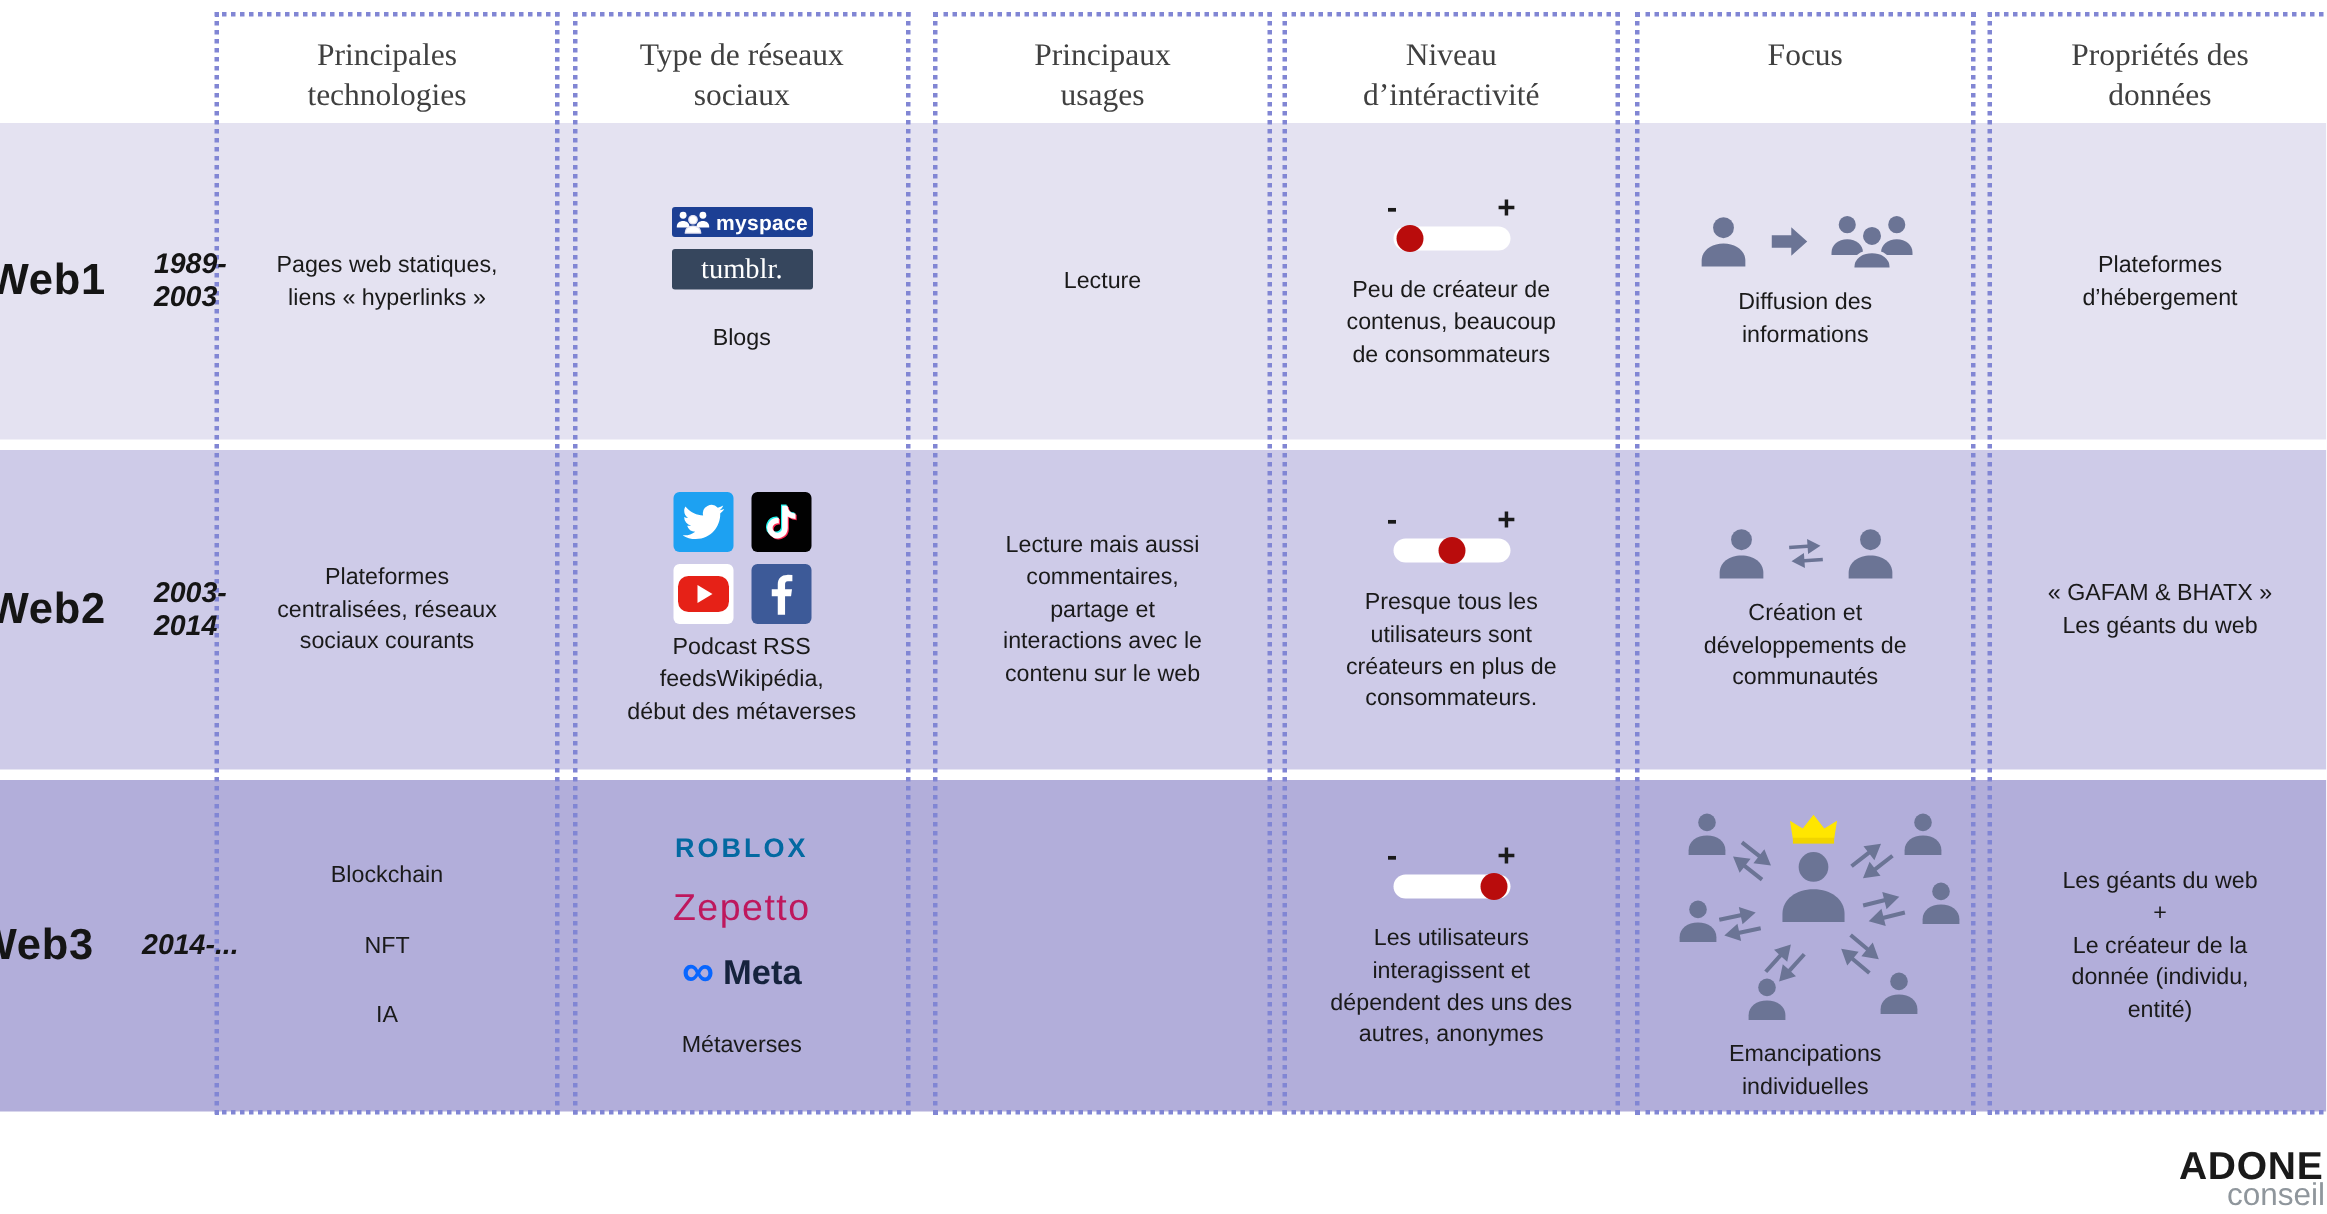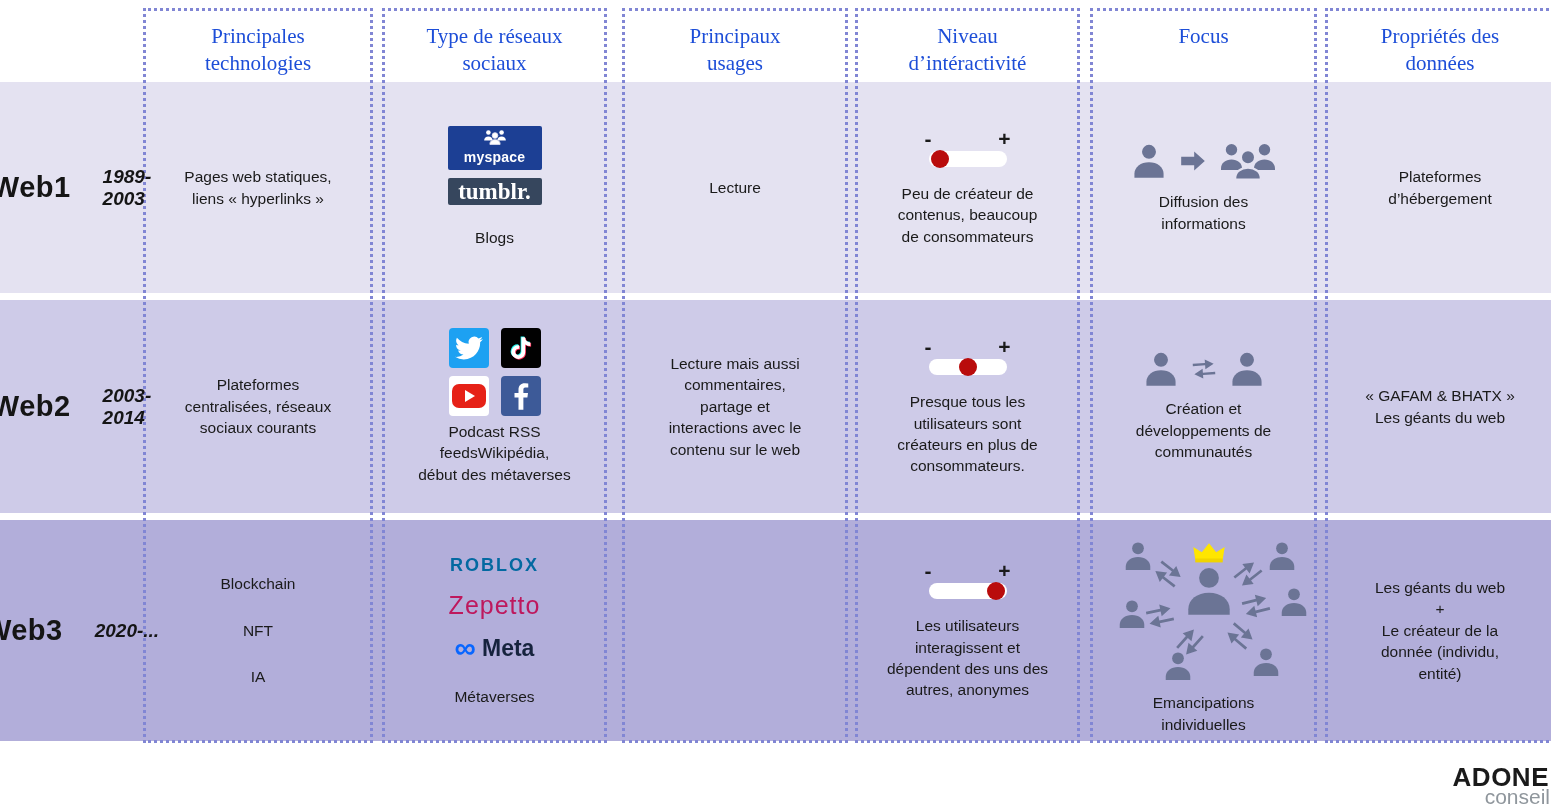--- a/index.html
+++ b/index.html
@@ -12,35 +12,35 @@
   .stripe{position:absolute;left:0;width:1551px;}
   .stripe.b1{top:82px;height:211px;background:#e4e2f1;}
   .stripe.b2{top:300px;height:213px;background:#cecbe8;}
   .stripe.b3{top:520px;height:221px;background:#b2aeda;}
   
   .colbox{position:absolute;top:8px;height:735px;border:3px dotted #8186d4;box-sizing:border-box;}
   .cA{left:143px;width:230px;} .cB{left:382px;width:225px;} .cC{left:622px;width:226px;}
   .cD{left:855px;width:225px;} .cE{left:1090px;width:227px;} .cF{left:1325px;width:230px;}
   .colhead{
     position:absolute;top:12px;left:0;width:100%;text-align:center;
-    font-family:"Liberation Serif","DejaVu Serif",serif;font-size:21px;line-height:1.3;color:#1d4ed8;
+    font-family:"Liberation Serif","DejaVu Serif",serif;font-size:21px;line-height:1.3;color:#404040;
   }
   
   .rowlabel{position:absolute;left:0;width:143px;display:flex;flex-direction:row;align-items:center;justify-content:center;gap:32px;}
   .rowlabel .big{font-size:29px;font-weight:800;letter-spacing:.5px;color:#151515;}
   .rowlabel .period{font-size:19px;font-weight:700;font-style:italic;color:#151515;}
   .r1{top:82px;height:211px;} .r2{top:300px;height:213px;} .r3{top:520px;height:221px;}
   
   .cell{position:absolute;display:flex;flex-direction:column;align-items:center;justify-content:center;
         text-align:center;box-sizing:border-box;padding:6px 12px;font-size:15.5px;line-height:1.38;}
   
-  .myspace{width:94px;height:44px;background:#1c3f94;color:#fff;display:flex;align-items:center;justify-content:center;gap:3px;border-radius:2px;flex-direction:column;}
+  .myspace{width:94px;height:20px;background:#1c3f94;color:#fff;display:flex;align-items:center;justify-content:center;gap:3px;border-radius:2px;}
   .myspace .txt{font-size:14px;font-weight:700;letter-spacing:.2px;}
   .tumblr{width:94px;height:27px;background:#36465d;color:#fff;display:flex;align-items:center;justify-content:center;border-radius:2px;}
-  .tumblr .txt{font-family:"Liberation Serif","DejaVu Serif",serif;font-size:23px;font-weight:700;}
+  .tumblr .txt{font-family:"Liberation Serif","DejaVu Serif",serif;font-size:19px;font-weight:400;}
   .sq{width:40px;height:40px;border-radius:4px;display:flex;align-items:center;justify-content:center;}
   .tw{background:#1da1f2;} .tk{background:#010101;} .fbk{background:#3d5a98;}
   .yt{background:#ffffff;}
   .yt-body{width:34px;height:24px;background:#e62117;border-radius:7px;display:flex;align-items:center;justify-content:center;}
   .yt-tri{width:0;height:0;border-left:10px solid #fff;border-top:6px solid transparent;border-bottom:6px solid transparent;margin-left:2px;}
   .icongrid{display:grid;grid-template-columns:40px 40px;gap:8px 12px;}
   .roblox{font-size:18px;font-weight:800;letter-spacing:2px;color:#0369a1;}
   .zepetto{font-size:25px;letter-spacing:1px;color:#be185d;}
   .metarow{display:flex;align-items:center;gap:6px;}
   .meta-inf{font-size:30px;font-weight:700;color:#0866ff;line-height:1;}
@@ -143,21 +143,21 @@
   <div class="rowlabel r1">
     <div class="big">Web1</div>
     <div class="period">1989-2003</div>
   </div>
   <div class="rowlabel r2">
     <div class="big">Web2</div>
     <div class="period">2003-2014</div>
   </div>
   <div class="rowlabel r3">
     <div class="big">Web3</div>
-    <div class="period">2020-...</div>
+    <div class="period">2014-...</div>
   </div>
 
   <div class="cell cA r1 ml">Pages web statiques,
 liens « hyperlinks »</div>
 
   <div class="cell cB r1 gap8">
     <div class="myspace">
       <svg width="24" height="16" class="slate" style="color:#fff">
           <use href="#sym-group"></use>
         </svg>

